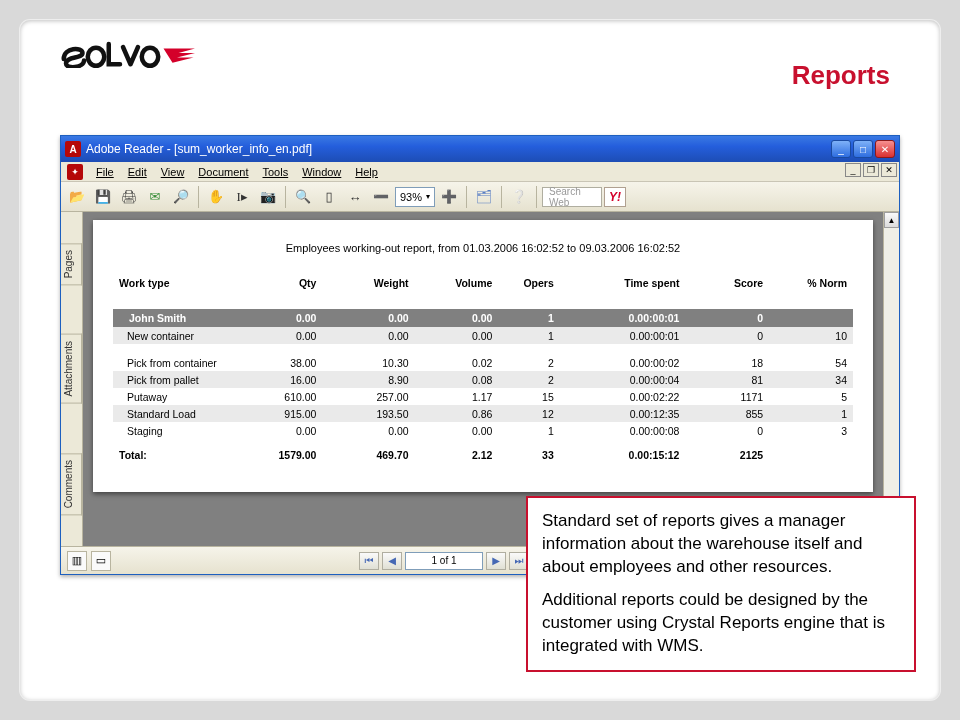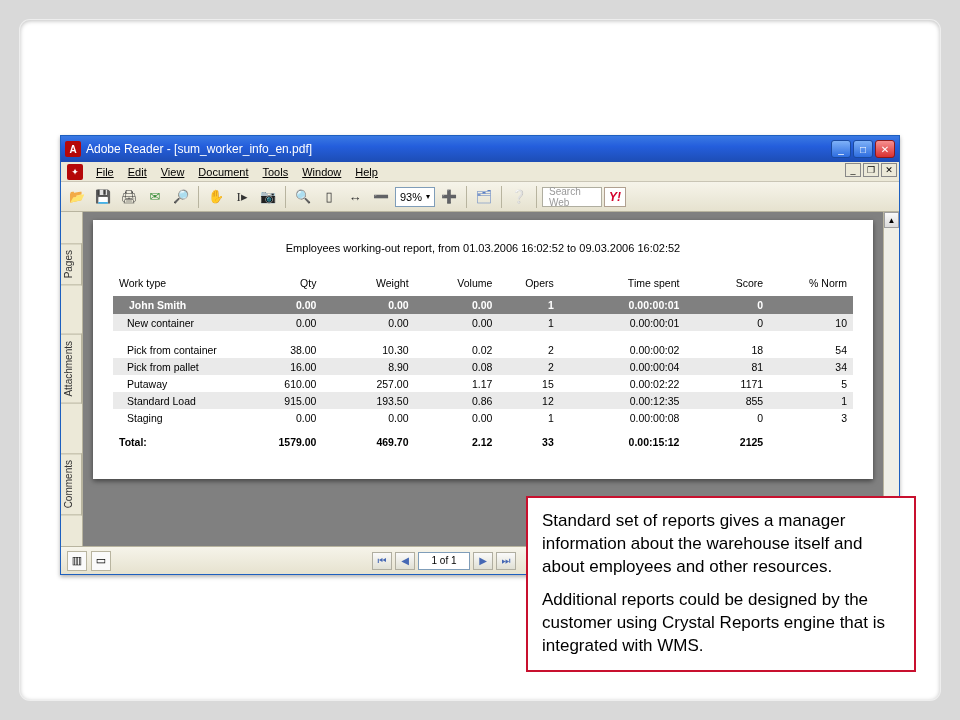--- a/index.html
+++ b/index.html
@@ -39,44 +39,61 @@
   table.report { width:100%; border-collapse:collapse; font-size:10.5px; }
   table.report th { text-align:right; font-weight:normal; padding:3px 6px; }
   table.report th:first-child { text-align:left; }
   table.report td { text-align:right; padding:2.5px 6px; }
   table.report td:first-child { text-align:left; padding-left:14px; }
   tr.group-head td { background:#808080; color:#fff; font-weight:bold; padding:3px 6px; }
   tr.group-head td:first-child { padding-left:6px; }
   tr.alt td { background:#eaeaea; }
   tr.total td { font-weight:bold; padding-top:10px; }
   tr.total td:first-child { padding-left:6px; }
-  tr.head-row th { border-bottom:1px solid transparent; padding-bottom:6px; }
+  tr.head-row th { border-bottom:1px solid transparent; padding-bottom:19px;font-weight:bold; }
   .statusbar { position:absolute; left:0; right:0; bottom:0; height:28px; background:linear-gradient(#f6f4ea,#e6e2cf); border-top:1px solid #b8b49f; display:flex; align-items:center; padding:0 6px; }
   .sb-icon { width:20px; height:20px; border:1px solid #b8b49f; background:#fafafa; margin-right:4px; display:flex; align-items:center; justify-content:center; font-size:11px; cursor:pointer; }
   .pager { flex:1; display:flex; align-items:center; justify-content:center; gap:3px; }
   .pg-btn { width:20px; height:18px; border:1px solid #b0aea0; background:linear-gradient(#fafafa,#e0e0d4); display:flex; align-items:center; justify-content:center; font-size:10px; cursor:pointer; color:#4568b4; }
-  .pg-field { width:52px; height:18px; border:1px solid #7f9db9; background:#fff; font-size:10px; text-align:right; display:flex; align-items:center; justify-content:center; }
+  .pg-field { width:78px; height:18px; border:1px solid #7f9db9; background:#fff; font-size:10px; text-align:right; display:flex; align-items:center; justify-content:center; }
 
   .callout { position:absolute; right:24px; bottom:28px; width:390px; background:#fff; border:2px solid #c8102e; padding:12px 14px; font-size:17px; line-height:1.35; color:#000; }
   .callout p { margin:0 0 10px 0; }
   .callout p:last-child { margin-bottom:0; }
 
   .col-wt { width:90px; }
   .col-q  { width:60px; }
   .col-wg { width:66px; }
   .col-v  { width:60px; }
   .col-o  { width:44px; }
   .col-t  { width:90px; }
   .col-s  { width:60px; }
   .col-n  { width:60px; }
 </style>
 </head>
 <body>
 
 <div class="slide">
+  <div class="header">
+    <div class="logo">
+      <svg viewBox="0 0 200 40" width="170">
+        <g fill="#111">
+          <path d="M5 28 C5 12 30 12 30 20 C30 28 8 24 8 34 C8 42 32 40 32 30" stroke="#111" stroke-width="6" fill="none" stroke-linecap="round"></path>
+          <ellipse cx="48" cy="25" rx="11" ry="12" fill="none" stroke="#111" stroke-width="6"></ellipse>
+          <path d="M65 8 L65 35 L80 35" stroke="#111" stroke-width="6" fill="none" stroke-linecap="round"></path>
+          <path d="M84 12 L94 35 L104 12" stroke="#111" stroke-width="6" fill="none" stroke-linecap="round" stroke-linejoin="round"></path>
+          <ellipse cx="120" cy="25" rx="11" ry="12" fill="none" stroke="#111" stroke-width="6"></ellipse>
+        </g>
+        <g fill="#d4002a">
+          <path d="M138 14 L180 14 L158 20 L180 20 L156 26 L178 26 L150 33 Z"></path>
+        </g>
+      </svg>
+    </div>
+    <div class="slide-title">Reports</div>
+  </div>
 
   <div class="app-window">
     <div class="titlebar">
       <span class="tb-icon">A</span>
       <span>Adobe Reader - [sum_worker_info_en.pdf]</span>
       <span class="spacer"></span>
       <span class="win-btn">_</span>
       <span class="win-btn">□</span>
       <span class="win-btn close">✕</span>
     </div>

